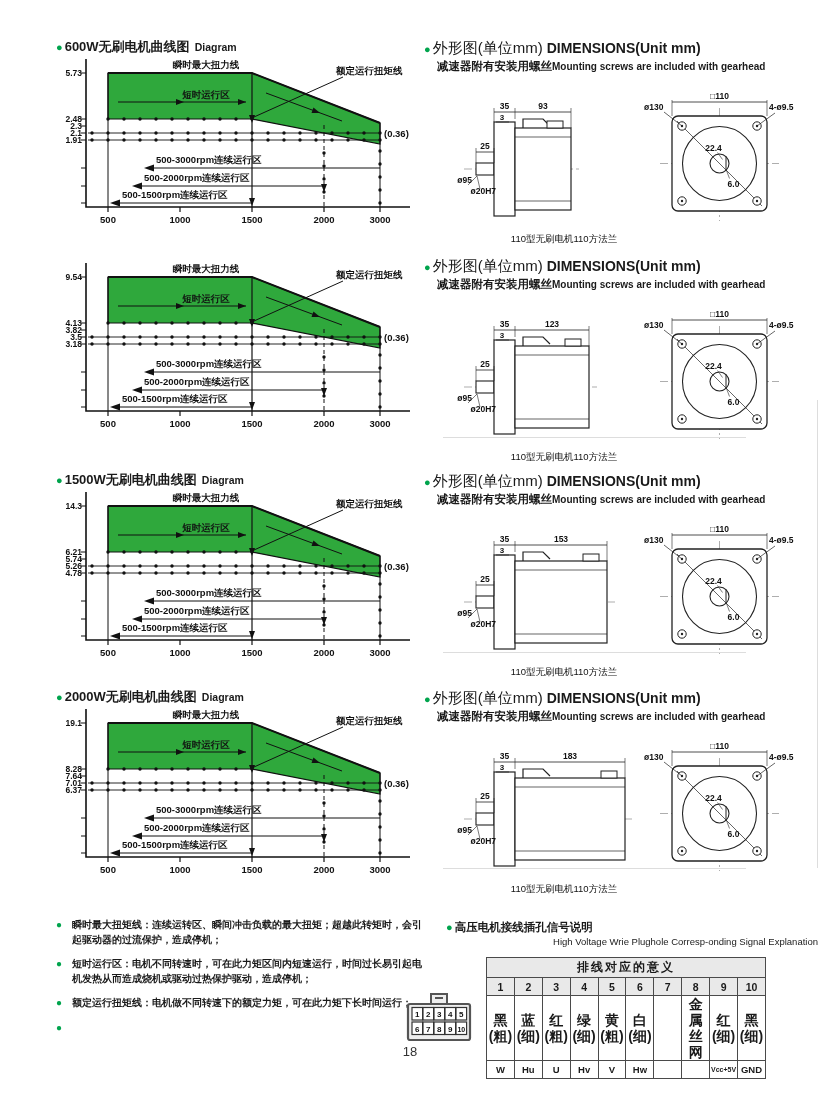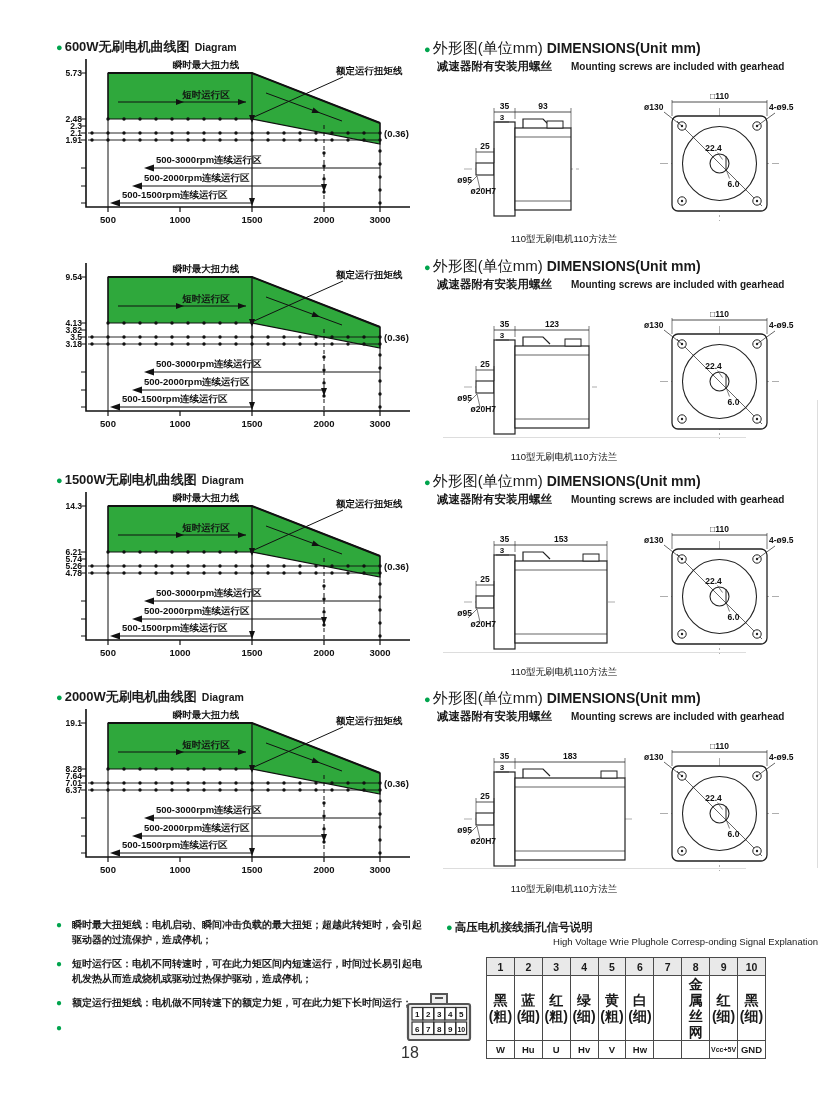--- a/index.html
+++ b/index.html
@@ -7,39 +7,39 @@
         font-family:"Liberation Sans",sans-serif;color:#1a1a1a;}
   .motor-row{position:absolute;left:0;width:820px;height:218px;padding-left:40px;}
   .chart-block{position:absolute;left:56px;top:0;width:372px;}
   .dim-block{position:absolute;left:424px;top:0;width:394px;}
   h3.sec{margin:0;font-size:13px;font-weight:bold;line-height:1.1;}
   .bullet{color:var(--green,#00a44d);font-size:11px;margin-right:2px;}
   .sec .en{font-size:10.5px;margin-left:5px;}
   .dim-title-zh{font-size:15px;font-weight:normal;}
   .dim-title-en{font-size:14px;font-weight:bold;margin-left:4px;}
   .dim-sub{margin:2px 0 0 13px;font-size:11.5px;font-weight:bold;}
-  .dim-sub .en{font-size:10px;margin-left:19px;}
+  .dim-sub .en{font-size:10px;margin-left:0;}
   svg.curve{display:block;margin-top:3px;}
   svg.dim{display:block;position:absolute;left:0;top:44px;}
   svg text{font-family:"Liberation Sans",sans-serif;fill:#111;}
   .notes{position:absolute;left:56px;top:918px;width:374px;}
   .note{display:flex;gap:8px;margin-bottom:10px;font-size:10px;font-weight:bold;line-height:1.45;}
   .note .bullet{flex:0 0 auto;font-size:10px;}
   .signal{position:absolute;left:430px;top:920px;width:388px;}
   .sig-head-zh{font-size:11.5px;font-weight:bold;margin-left:16px;}
   .sig-head-en{font-size:9.5px;font-weight:normal;margin:1px 0 0 10px;text-align:right;}
   table.sig-table{border-collapse:collapse;table-layout:fixed;width:280px;margin:10px 0 0 56px;}
   table.sig-table td{border:1.5px solid #4a4a4a;text-align:center;padding:0;overflow:hidden;}
   .t-title{font-size:12px;font-weight:bold;background:#e9e9e9;height:19px;letter-spacing:2px;}
   .t-pin{background:#e9e9e9;font-weight:bold;font-size:10.5px;height:17px;}
   .t-color{font-size:14px;font-weight:bold;height:30px;word-break:break-all;line-height:1.15;}
   .t-sig{font-size:9.5px;font-weight:bold;height:17px;}
   .t-sig.small{font-size:7px;}
   .connector{position:absolute;left:406px;top:990px;}
-  .pageno{position:absolute;left:0;right:0;top:1044px;text-align:center;font-size:16px;color:#333;}
+  .pageno{position:absolute;left:0;right:0;top:1044px;text-align:center;font-size:13px;color:#333;}
   .sep{position:absolute;height:1px;background:#ddd;}
   .sepv{position:absolute;width:1px;background:#ddd;}
 </style>
 </head>
 <body>
 
 <div class="page">
 
   <div class="motor-row" style="top:40px">
     <div class="chart-block">
@@ -748,40 +748,43 @@
           <line x1="293.5" y1="68.5" x2="298.5" y2="75.5" stroke="#222" stroke-width="0.6"></line>
           <text x="309.5" y="102.5" text-anchor="middle" font-size="8.5" font-weight="bold">6.0</text>
           <line x1="305.5" y1="94.5" x2="302.5" y2="86.5" stroke="#222" stroke-width="0.6"></line>
         </svg>
     </div>
   </div>
 
   <div class="notes">
     <div class="note">
         <span class="bullet">●</span>
-        <span>瞬时最大扭矩线：电机启动、瞬间冲击负载的最大扭矩；超越此转矩时，会引起驱动器的过流保护，造成停机；</span>
+        <span>瞬时最大扭矩线：连续运转区、瞬间冲击负载的最大扭矩；超越此转矩时，会引起驱动器的过流保护，造成停机；</span>
       </div>
     <div class="note">
         <span class="bullet">●</span>
         <span>短时运行区：电机不同转速时，可在此力矩区间内短速运行，时间过长易引起电机发热从而造成烧机或驱动过热保护驱动，造成停机；</span>
       </div>
     <div class="note">
         <span class="bullet">●</span>
         <span>额定运行扭矩线：电机做不同转速下的额定力矩，可在此力矩下长时间运行；</span>
       </div>
     <div class="note">
         <span class="bullet">●</span>
       </div>
   </div>
 
   <div class="signal">
     <div class="sig-head-zh"><span class="bullet">●</span><span>高压电机接线插孔信号说明</span></div>
     <div class="sig-head-en">High Voltage Wrie Plughole Corresp-onding Signal Explanation</div>
     <table class="sig-table" id="sig-table">
         <tbody>
+          <tr>
+            <td class="t-title" colspan="10">排线对应的意义</td>
+          </tr>
           <tr>
             <td class="t-pin">1</td>
             <td class="t-pin">2</td>
             <td class="t-pin">3</td>
             <td class="t-pin">4</td>
             <td class="t-pin">5</td>
             <td class="t-pin">6</td>
             <td class="t-pin">7</td>
             <td class="t-pin">8</td>
             <td class="t-pin">9</td>

